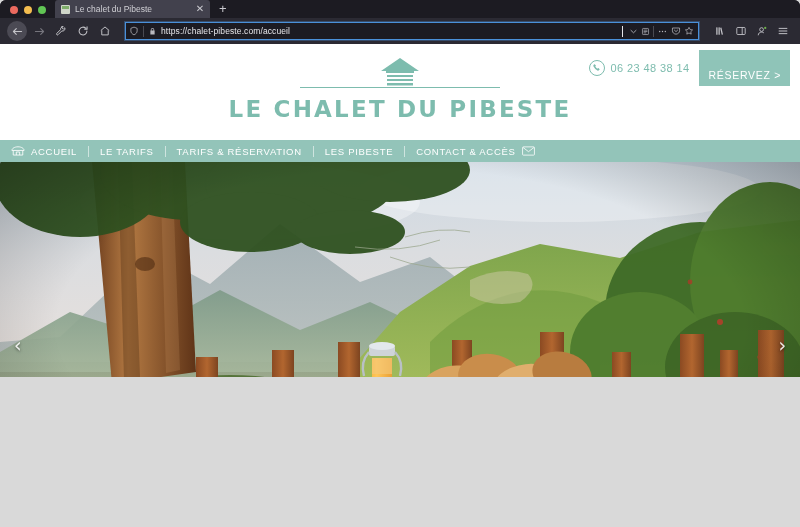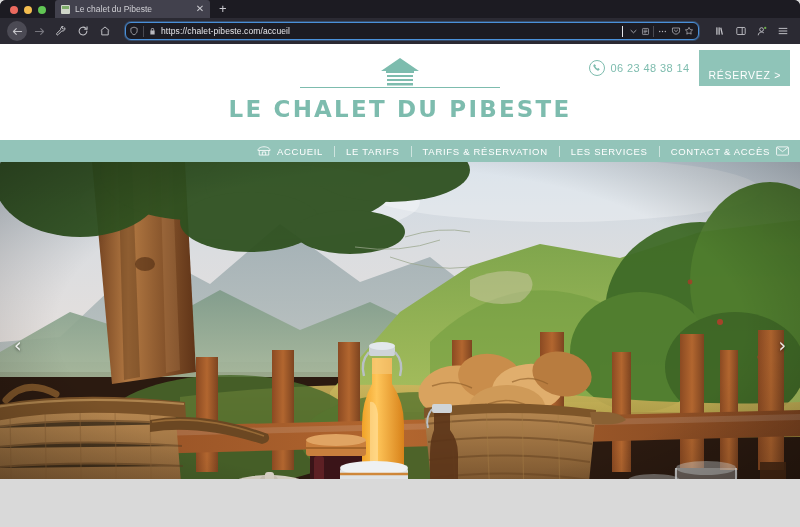--- a/index.html
+++ b/index.html
@@ -4,21 +4,21 @@
 <style>
   * { box-sizing: border-box; margin: 0; padding: 0; }
   html, body {
     width: 800px; height: 527px;
     background: #d9d9d9;
     font-family: "Liberation Sans", sans-serif;
     overflow: hidden;
   }
   .window {
     position: absolute; left: 0; top: 0;
-    width: 800px; height: 479px;
+    width: 800px; height: 377px;
     background: #2b2a33;
     overflow: hidden;
     border-radius: 6px 6px 0 0;
   }
 
   
   .tabstrip {
     position: relative;
     height: 18px;
     background: #1c1b22;
@@ -83,21 +83,21 @@
   .navbtn.circled { background: #4b4a54; border-radius: 50%; }
   .navbtn.dim { color: #76757d; }
   .navbtn svg { display: block; }
 
   .urlbar {
     flex: 1 1 auto;
     height: 18px;
     margin: 0 6px 0 8px;
     background: #1c1b22;
     border: 1px solid #4a90d9;
-    border-radius: 6px;
+    border-radius: 0;
     display: flex; align-items: center;
     padding: 0 3px;
     gap: 4px;
     box-shadow: 0 0 0 1px rgba(74,144,217,.35);
   }
   .url-ico { color: #b8b8be; display:flex; align-items:center; flex:0 0 auto; }
   .url-divider { width:1px; height:11px; background:#4a4a52; flex:0 0 auto; }
   .url-text {
     color: #e6e6ea; font-size: 8.5px; flex: 1 1 auto;
     white-space: nowrap; overflow: hidden;
@@ -162,21 +162,21 @@
     letter-spacing: 2.2px;
     font-family: "DejaVu Sans", sans-serif;
     text-shadow: 0 1px 0 rgba(255,255,255,.9);
     white-space: nowrap;
   }
 
   
   .sitenav {
     height: 22px;
     background: #93c4b9;
-    display: flex; align-items: center; justify-content: flex-end;
+    display: flex; align-items: center; justify-content: flex-start;
     gap: 0px;
   }
   .nav-inner { display: flex; align-items: center; }
   .nav-item {
     color: #ffffff; font-size: 9.5px; letter-spacing: .7px;
     padding: 0 11px;
     display: flex; align-items: center; gap: 6px;
     white-space: nowrap;
   }
   .nav-sep { width: 1px; height: 11px; background: rgba(255,255,255,.55); }
@@ -373,21 +373,21 @@
         <span class="nav-sep"></span>
         <span class="nav-item">
           <span>LE TARIFS</span>
         </span>
         <span class="nav-sep"></span>
         <span class="nav-item">
           <span>TARIFS &amp; RÉSERVATION</span>
         </span>
         <span class="nav-sep"></span>
         <span class="nav-item">
-          <span>LES SERVICES</span>
+          <span>LES PIBESTE</span>
         </span>
         <span class="nav-sep"></span>
         <span class="nav-item">
           <span>CONTACT &amp; ACCÈS</span>
           <span class="nav-ico">
             <svg width="13" height="10" viewBox="0 0 18 13" fill="none" stroke="#ffffff" stroke-width="1.1" stroke-linejoin="round">
               <rect x="0.8" y="0.8" width="16.4" height="11.4" rx="1"></rect>
               <path d="M1.4 1.6L9 7.4l7.6-5.8"></path>
             </svg>
           </span>

